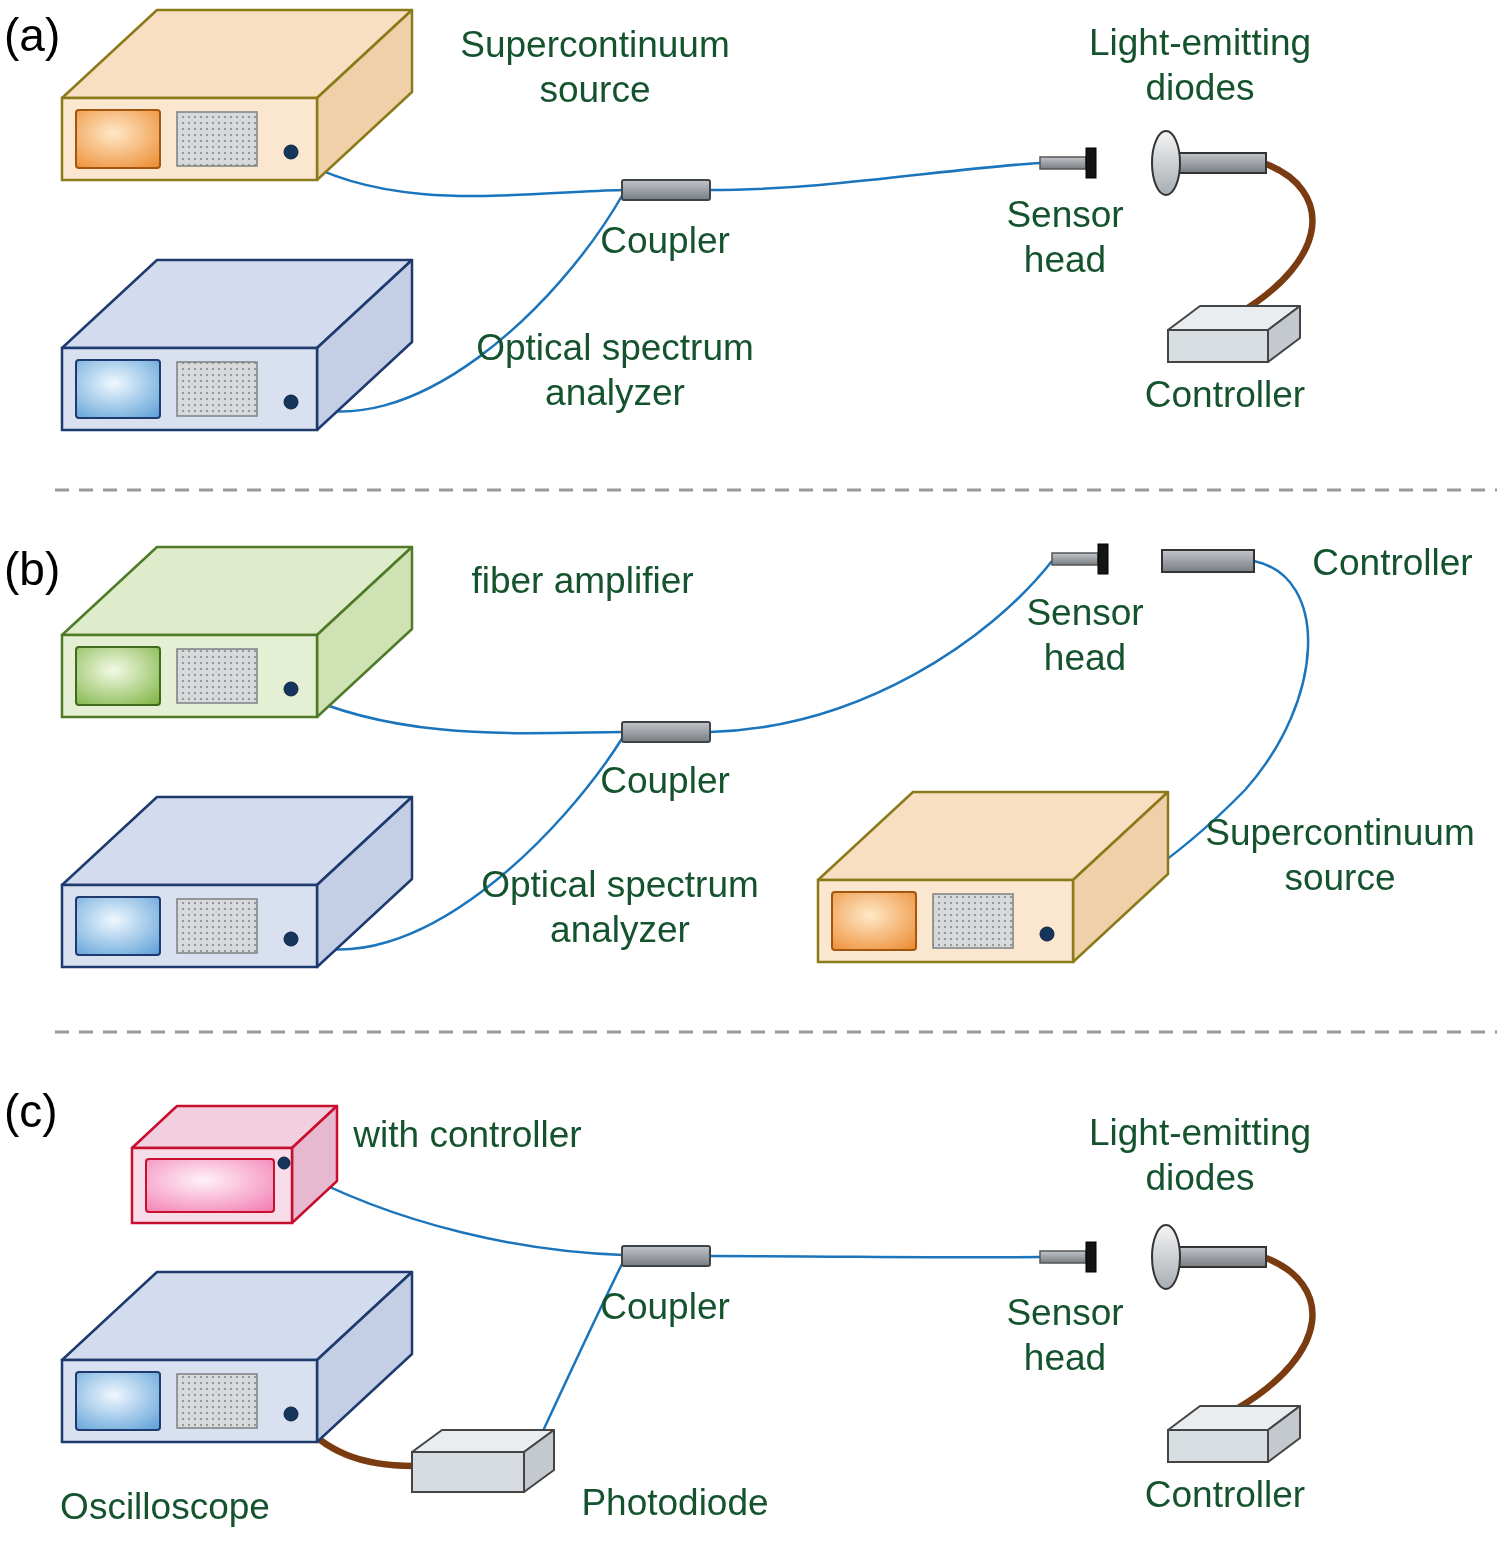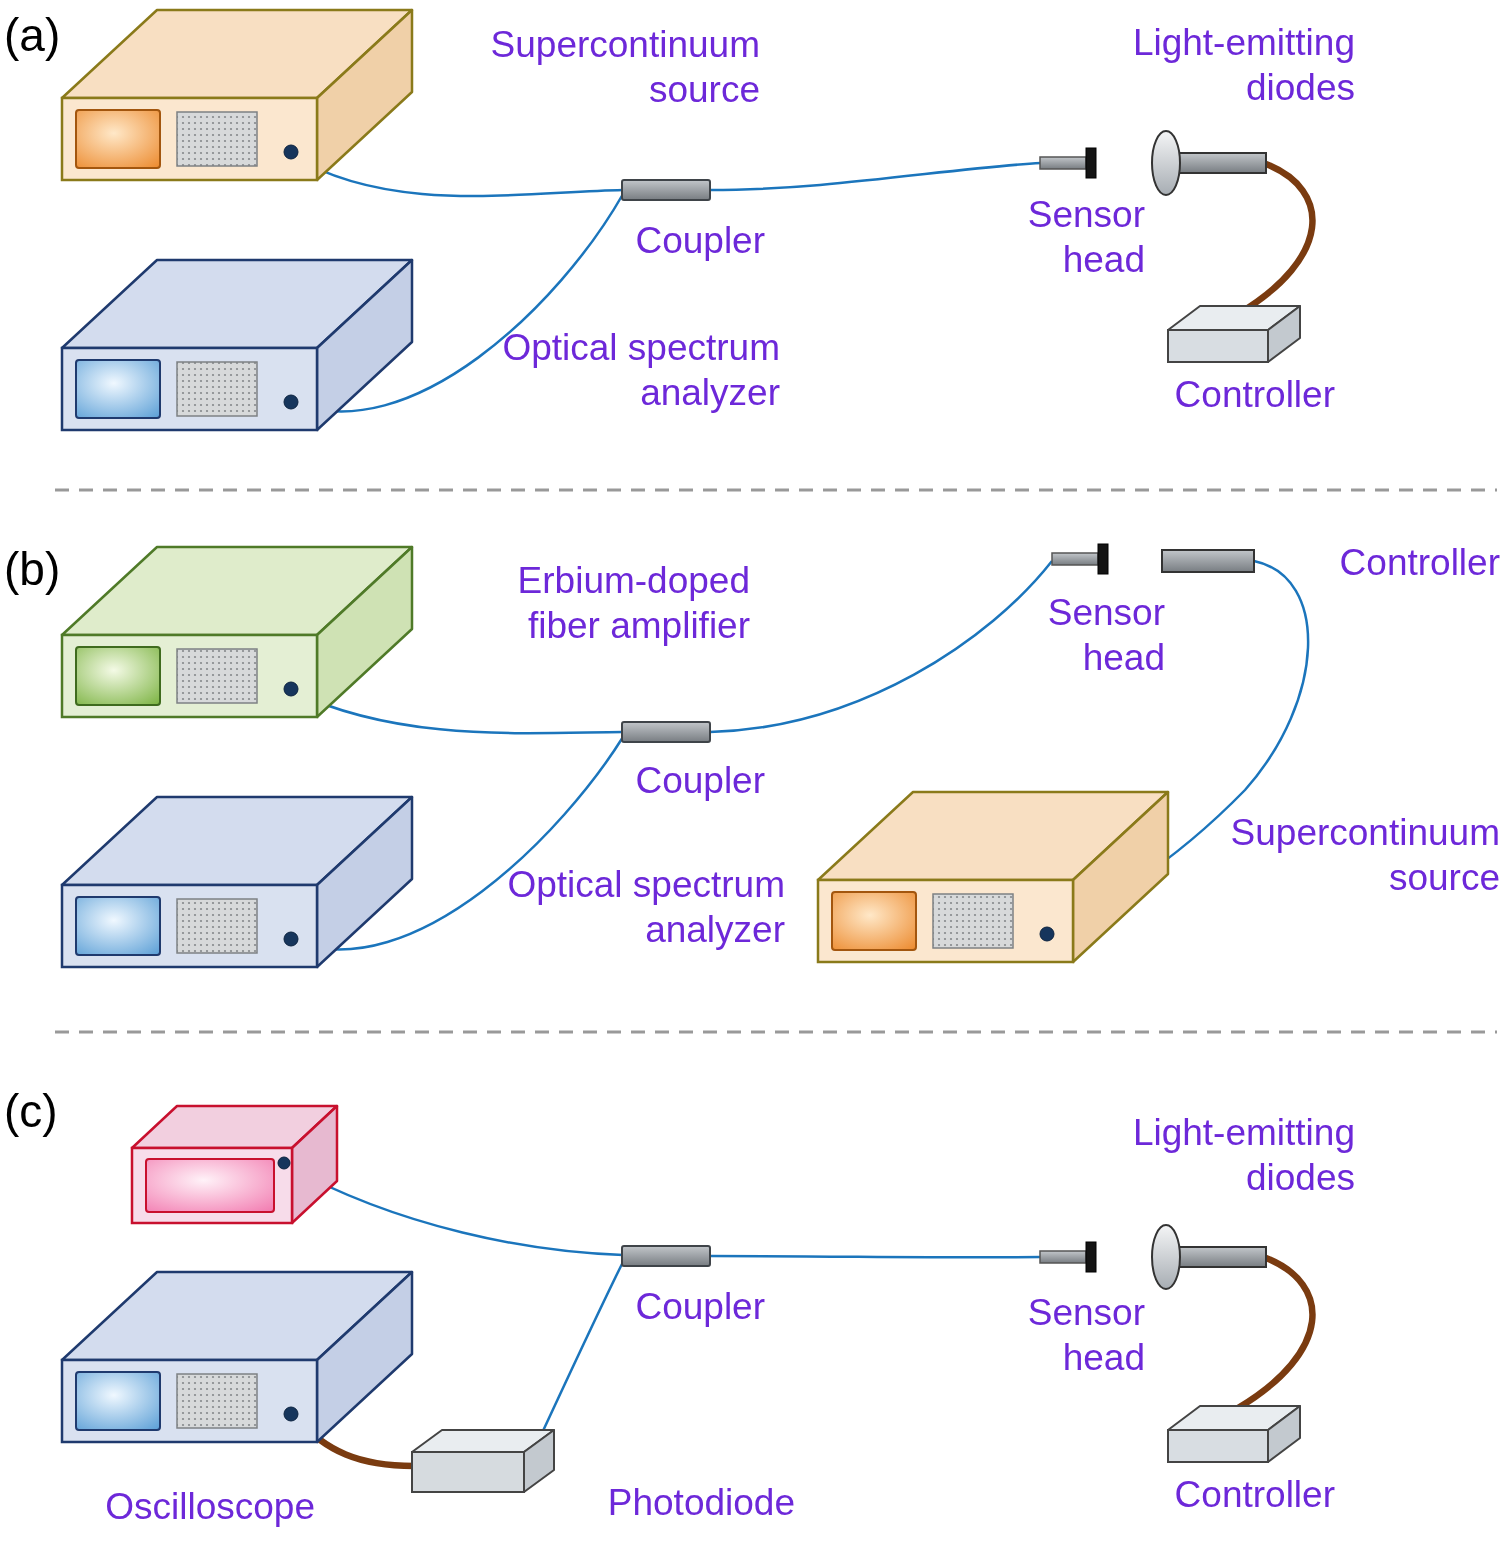--- a/index.html
+++ b/index.html
@@ -2,21 +2,21 @@
 <html><head>
 <meta charset="utf-8">
 <style>
   html,body{margin:0;padding:0;background:#fff;}
   .stage{
     position:relative;width:1500px;height:1542px;background:#fff;
     font-family:"Liberation Sans", sans-serif;color:#000;overflow:hidden;
   }
   .stage svg{position:absolute;left:0;top:0;}
   .lbl{
-    position:absolute;text-align:right;font-size:37px;line-height:1.22;color:#6d28d9;
+    position:absolute;text-align:center;font-size:37px;line-height:1.22;color:#14532d;
   }
   .lbl span{display:block;}
   .tag{position:absolute;font-size:46px;color:#000;}
 </style>
 </head>
 <body>
 
 <div class="stage">
 
 <svg width="1500" height="1542" viewBox="0 0 1500 1542">
@@ -213,39 +213,39 @@
   <span>head</span>
 </div>
 <div class="lbl" style="left:565px;top:218px;width:200px">Coupler</div>
 <div class="lbl" style="left:450px;top:325px;width:330px">
   <span>Optical spectrum</span>
   <span>analyzer</span>
 </div>
 <div class="lbl" style="left:1115px;top:372px;width:220px">Controller</div>
 
 <div class="lbl" style="left:415px;top:558px;width:335px">
-  <span>Erbium-doped</span>
   <span>fiber amplifier</span>
 </div>
 <div class="lbl" style="left:1005px;top:590px;width:160px">
   <span>Sensor</span>
   <span>head</span>
 </div>
 <div class="lbl" style="left:1285px;top:540px;width:215px">Controller</div>
 <div class="lbl" style="left:565px;top:758px;width:200px">Coupler</div>
 <div class="lbl" style="left:455px;top:862px;width:330px">
   <span>Optical spectrum</span>
   <span>analyzer</span>
 </div>
 <div class="lbl" style="left:1180px;top:810px;width:320px">
   <span>Supercontinuum</span>
   <span>source</span>
 </div>
 
 <div class="lbl" style="left:300px;top:1112px;width:335px">
+  <span>with controller</span>
 </div>
 <div class="lbl" style="left:1045px;top:1110px;width:310px">
   <span>Light-emitting</span>
   <span>diodes</span>
 </div>
 <div class="lbl" style="left:565px;top:1284px;width:200px">Coupler</div>
 <div class="lbl" style="left:985px;top:1290px;width:160px">
   <span>Sensor</span>
   <span>head</span>
 </div>

